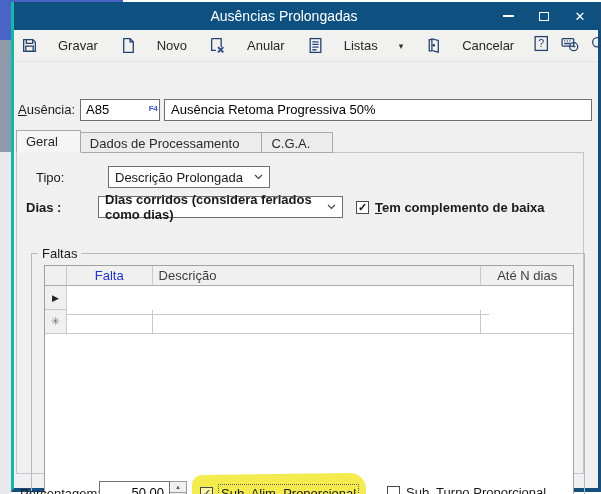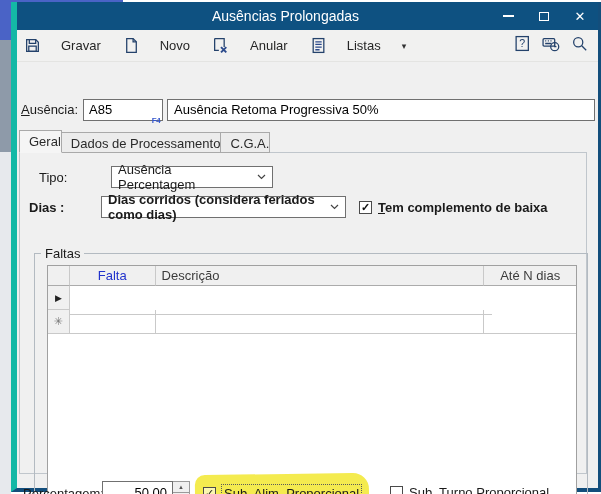--- a/index.html
+++ b/index.html
@@ -8,21 +8,21 @@
 
   
   .backdrop-strip { position:absolute; left:0; top:0; width:11px; height:494px; }
   .bd-seg1 { position:absolute; left:0; top:0; width:11px; height:40px; background:#4a63c6; }
   .bd-seg2 { position:absolute; left:0; top:40px; width:11px; height:112px; background:#8e9aa9; }
   .bd-seg3 { position:absolute; left:0; top:152px; width:11px; height:342px; background:#e7e9ed; }
   .backdrop-top { position:absolute; left:11px; top:0; width:112px; height:3px; background:#4a63c6; }
 
   
   .dialog { position:absolute; left:11px; top:2px; width:590px; height:490px;
-            background:#f0f0f0; border-left:6px solid #14b8a6;
+            background:#f0f0f0; border-left:3px solid #14b8a6;
             border-right:3px solid #134e7c; border-bottom:4px solid #134e7c; }
 
   .titlebar { height:28px; background:#0e5181; display:flex; align-items:center; color:#fff; }
   .titlebar-title { flex:1; text-align:center; font-size:14px; padding-left:64px; white-space:nowrap;
                     overflow:hidden; }
   .titlebar-buttons { display:flex; height:28px; }
   .tb-btn { width:36px; height:28px; display:flex; align-items:center; justify-content:center; color:#fff; font-size:13px; }
   .glyph-min { width:11px; height:2px; background:#fff; display:block; }
   .glyph-max { width:10px; height:9px; border:1.4px solid #fff; display:block; }
 
@@ -38,29 +38,29 @@
   .content { position:relative; width:586px; height:429px; }
 
   
   .aus-row { position:absolute; left:4px; top:36px; right:8px; height:23px; display:flex; align-items:center; }
   .aus-label { font-size:13px; color:#1a1a1a; margin-right:5px; white-space:nowrap; }
   .mn { text-decoration:underline; }
   .code-field { position:relative; width:80px; height:22px; background:#fff; border:1px solid #707070;
                 display:flex; align-items:center; }
   .code-field input { width:58px; border:none; outline:none; font-size:13px; padding-left:5px;
                       font-family:"Liberation Sans", sans-serif; background:transparent; }
-  .lookup-ico { position:absolute; right:2px; top:16px; font-size:8px; font-weight:bold; color:#3355cc;
+  .lookup-ico { position:absolute; right:2px; top:4px; font-size:8px; font-weight:bold; color:#3355cc;
                 letter-spacing:-0.5px; }
   .desc-field { margin-left:4px; flex:1; height:22px; background:#fff; border:1px solid #707070; }
   .desc-field input { width:100%; height:100%; border:none; outline:none; font-size:13px; padding-left:6px;
                       font-family:"Liberation Sans", sans-serif; background:transparent; }
 
   
   .tabs { position:absolute; left:2px; top:68px; display:flex; align-items:flex-end; height:23px; z-index:2; }
-  .tab { font-size:13px; color:#2a2a2a; padding:3px 0 4px 9px; background:#ececec;
+  .tab { font-size:13px; color:#2a2a2a; padding:3px 22px 4px 9px; background:#ececec;
          border:1px solid #a9a9a9; border-left:none; height:21px; white-space:nowrap; }
   .tab:first-child { border-left:1px solid #a9a9a9; }
   .tab.active { background:#f5f5f5; height:23px; border-bottom:1px solid #f5f5f5; position:relative; z-index:3; }
   .tabpage { position:absolute; left:2px; top:90px; width:568px; height:322px;
              border:1px solid #c0c6cc; background:#f0f0f0; }
 
   
   .field-row { position:absolute; display:flex; align-items:center; font-size:13px; color:#1a1a1a; }
   .combo { height:22px; background:#fff; border:1px solid #707070; display:flex; align-items:center;
            font-size:13px; color:#1a1a1a; padding-left:6px; justify-content:space-between; }
@@ -171,20 +171,30 @@
       <div class="tool-btn">
         <span>
           <svg width="17" height="17" viewBox="0 0 16 16">
               <rect class="icon-stroke" x="3" y="1.5" width="10" height="13"></rect>
               <path class="icon-blue" stroke-width="1.2" d="M5 4.5 h6 M5 7 h6 M5 9.5 h6 M5 12 h4"></path>
             </svg>
         </span>
         <span>Listas</span>
         <span class="caret">▾</span>
       </div>
+      <div class="tool-btn">
+        <span>
+          <svg width="17" height="17" viewBox="0 0 16 16">
+              <path class="icon-stroke" d="M6.5 2.5 H4 V13 h2.5"></path>
+              <path class="icon-stroke" d="M6.5 1.8 L12.5 3.2 V14.2 L6.5 12.8 Z"></path>
+              <circle class="icon-stroke" cx="8.2" cy="7.8" r="0.7"></circle>
+            </svg>
+        </span>
+        <span>Cancelar</span>
+      </div>
       <div class="toolbar-right">
         <span>
           <svg width="17" height="17" viewBox="0 0 16 16">
               <rect class="icon-stroke" x="2" y="1.5" width="11.5" height="13"></rect>
               <text x="7.8" y="11.5" text-anchor="middle" font-size="10" fill="#24426b">?</text>
             </svg>
         </span>
         <span>
           <svg width="18" height="17" viewBox="0 0 17 16">
               <rect class="icon-stroke" x="1" y="3.5" width="11" height="7" rx="1"></rect>
@@ -219,21 +229,21 @@
         <div class="tab active">Geral</div>
         <div class="tab">Dados de Processamento</div>
         <div class="tab">C.G.A.</div>
       </div>
 
       <div class="tabpage">
 
         <div class="field-row" style="left:19px; top:13px;">
           <span style="width:72px;">Tipo:</span>
           <div class="combo" style="width:162px;">
-            <span>Ausência Percentagem</span>
+            <span>Descrição Prolongada</span>
             <span class="chev">
                 <svg width="9" height="6" viewBox="0 0 9 6">
                   <path d="M1 1 L4.5 4.5 L8 1" fill="none" stroke="#444" stroke-width="1.2"></path>
                 </svg>
               </span>
           </div>
         </div>
 
         <div class="field-row" style="left:9px; top:43px;font-weight:bold;">
           <span style="width:72px;">Dias :</span>

